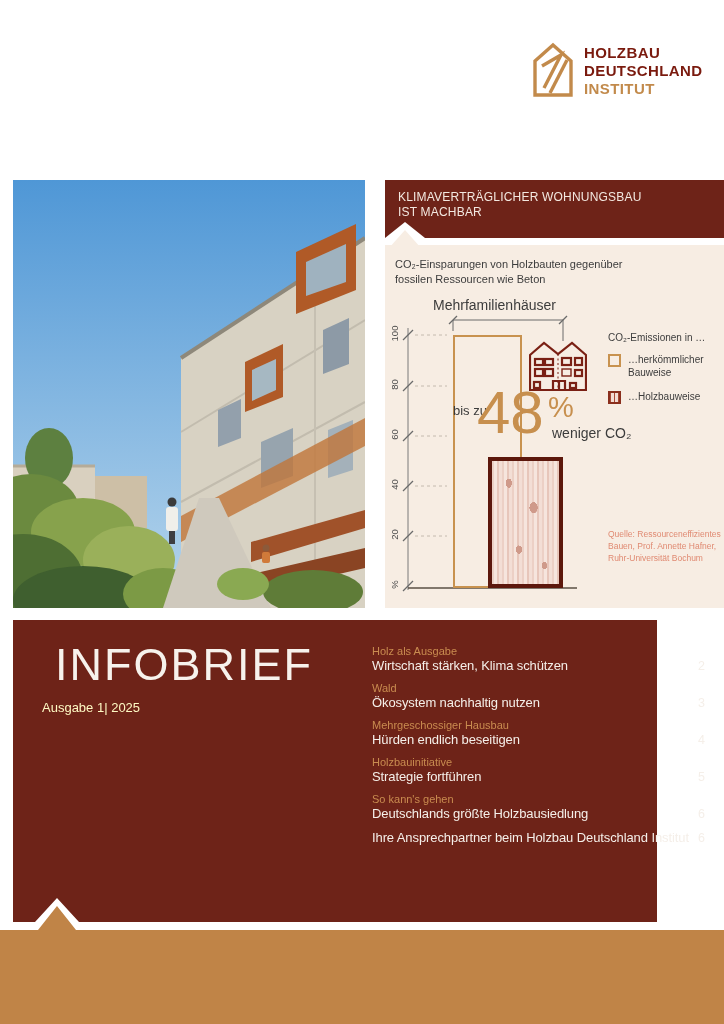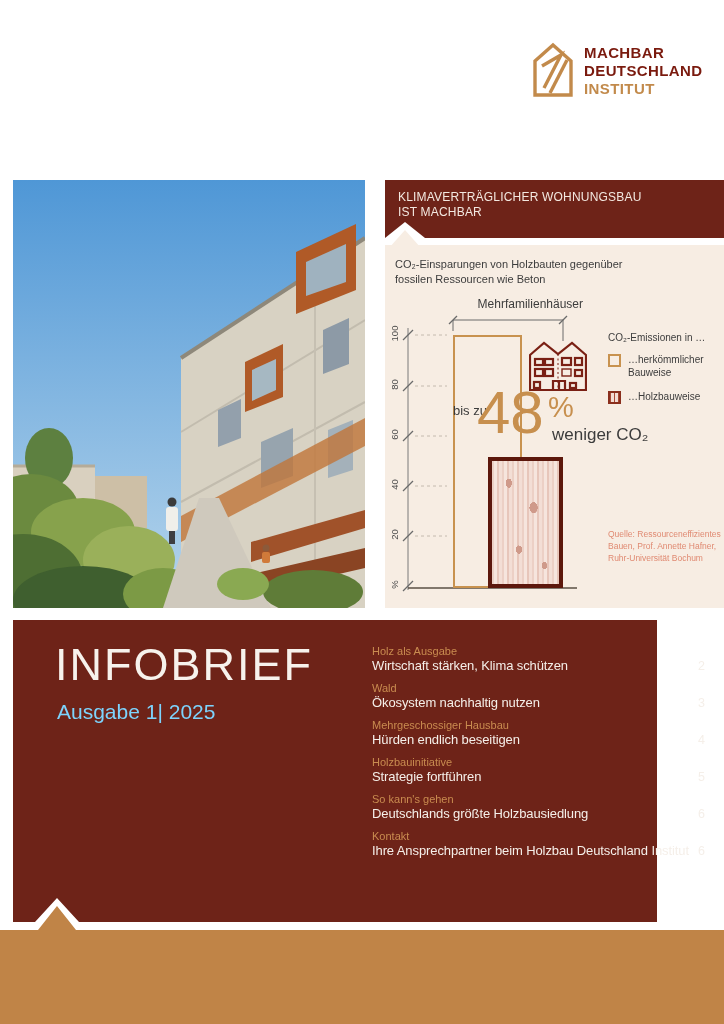--- a/index.html
+++ b/index.html
@@ -22,54 +22,54 @@
 
   
   .hero-banner { left:385px; top:180px; width:339px; height:58px; background:#6e2318; }
   .hero-banner .headline {
     position:absolute; left:13px; top:10px; color:#f3e8e0;
     font-size:12px; line-height:15px; letter-spacing:.2px; white-space:pre-line;
   }
   .chart-panel { left:385px; top:245px; width:407px; height:363px; background:#f7ede3; }
 
   .chart-intro { position:absolute; left:10px; top:12px; width:250px; font-size:11px; line-height:15px; color:#3c3c3c; white-space:pre-line; }
-  .group-label { position:absolute; left:48px; top:52px; width:150px; text-align:right; font-size:12px; color:#3c3c3c; }
+  .group-label { position:absolute; left:48px; top:52px; width:150px; text-align:left; font-size:14px; color:#3c3c3c; }
 
   .bar-conventional { position:absolute; left:68px; top:90px; width:69px; height:253px; border:2px solid #c8924f; background:transparent; }
   .bar-wood {
     position:absolute; left:103px; top:212px; width:75px; height:131px;
     border:4px solid #5c170c;
     background:
       radial-gradient(ellipse 7px 10px at 25% 18%, #cf9a8a 0 45%, rgba(0,0,0,0) 46%),
       radial-gradient(ellipse 9px 12px at 62% 38%, #cf9a8a 0 45%, rgba(0,0,0,0) 46%),
       radial-gradient(ellipse 7px 9px at 40% 72%, #cf9a8a 0 45%, rgba(0,0,0,0) 46%),
       radial-gradient(ellipse 6px 8px at 78% 85%, #cf9a8a 0 45%, rgba(0,0,0,0) 46%),
       repeating-linear-gradient(90deg, #ecd0c5 0 2px, #f6e5dd 2px 5px, #e7c6ba 5px 7px, #f3ded5 7px 10px);
   }
 
   .stat-prefix { position:absolute; left:68px; top:158px; font-size:13px; color:#3c3c3c; }
   .stat-value  { position:absolute; left:92px; top:138px; font-size:60px; line-height:60px; color:#c78f4e;text-align:right; }
   .stat-unit   { position:absolute; left:163px; top:146px; font-size:29px; color:#c78f4e; }
-  .stat-suffix { position:absolute; left:167px; top:180px; font-size:17px; color:#3c3c3c; }
+  .stat-suffix { position:absolute; left:167px; top:180px; font-size:14px; color:#3c3c3c; }
 
   .legend { position:absolute; left:223px; top:86px; width:112px; font-size:10px; line-height:13px; color:#3c3c3c; }
   .legend-title { margin-bottom:9px; }
   .legend-item { position:relative; padding-left:20px; margin-bottom:11px; }
   .legend-swatch { position:absolute; left:0; top:1px; width:13px; height:13px; background:#f7ede3; }
   .swatch-conventional { border:2px solid #c8924f; }
   .swatch-wood { border:2px solid #8a2f1d; background:repeating-linear-gradient(90deg,#a84a35 0 1.5px,#f3ddd4 1.5px 4px); }
 
   .source { position:absolute; left:223px; top:283px; width:118px; font-size:8.5px; line-height:12px; color:#e08a72; }
 
   .ytick-label { position:absolute; width:36px; text-align:center; font-size:9.5px; color:#4a4a4a; transform:rotate(-90deg); }
 
   
   .issue-section { left:13px; top:620px; width:644px; height:302px; background:#6e2318; }
   .issue-title { position:absolute; left:42px; top:20px; color:#f7f2ec; font-size:45px; line-height:50px; letter-spacing:2px; }
-  .issue-edition { position:absolute; left:44px; top:80px; color:#7dd3fc; font-size:21px; }
+  .issue-edition { position:absolute; left:29px; top:80px; color:#fef9c3; font-size:13px; }
 
   .toc { position:absolute; left:359px; top:25px; width:333px; }
   .toc-item { margin-bottom:8px; }
   .toc-cat { color:#c98c50; font-size:11px; line-height:13px; }
   .toc-row { display:flex; justify-content:space-between; align-items:baseline; }
   .toc-title { color:#f5efe9; font-size:13px; line-height:15px; letter-spacing:-0.1px; white-space:nowrap; }
   .toc-page { color:#f5efe9; font-size:12.5px; line-height:15px; }
 
   svg { display:block; }
   .no-pe { pointer-events:none; }
@@ -79,21 +79,21 @@
 
 <div class="page">
 
   <div class="abs logo-block">
     <svg width="50" height="64" viewBox="0 0 50 64">
       <path d="M7,23 L25,7 L43,23 L43,57 L7,57 Z" fill="none" stroke="#c28a4b" stroke-width="3.4" stroke-linejoin="miter"></path>
       <polyline points="14,28 33,17 16,50" fill="none" stroke="#c28a4b" stroke-width="3.4"></polyline>
       <line x1="39" y1="22" x2="22" y2="55" stroke="#c28a4b" stroke-width="3.4"></line>
     </svg>
     <div class="logo-text">
-      <div class="logo-red">MACHBAR</div>
+      <div class="logo-red">HOLZBAU</div>
       <div class="logo-red">DEUTSCHLAND</div>
       <div class="logo-gold">INSTITUT</div>
     </div>
   </div>
 
   <div class="abs photo">
     <svg width="352" height="428" viewBox="0 0 352 428">
       <defs>
         <linearGradient id="sky" x1="0" y1="0" x2="0" y2="1">
           <stop offset="0" stop-color="#4f97d6"></stop>
@@ -275,21 +275,20 @@
         </div>
       </div>
       <div class="toc-item">
         <div class="toc-cat">So kann's gehen</div>
         <div class="toc-row">
           <span class="toc-title">Deutschlands größte Holzbausiedlung</span>
           <span class="toc-page">6</span>
         </div>
       </div>
       <div class="toc-item">
-        <div class="toc-cat">Kontakt</div>
         <div class="toc-row">
           <span class="toc-title">Ihre Ansprechpartner beim Holzbau Deutschland Institut</span>
           <span class="toc-page">6</span>
         </div>
       </div>
     </div>
   </div>
 
   <svg class="abs no-pe" style="left:0; top:893px;" width="724" height="131" viewBox="0 0 724 131">
     <path d="M0,29 H35 L57,5 L79,29 H724 V131 H0 Z" fill="#ffffff"></path>

